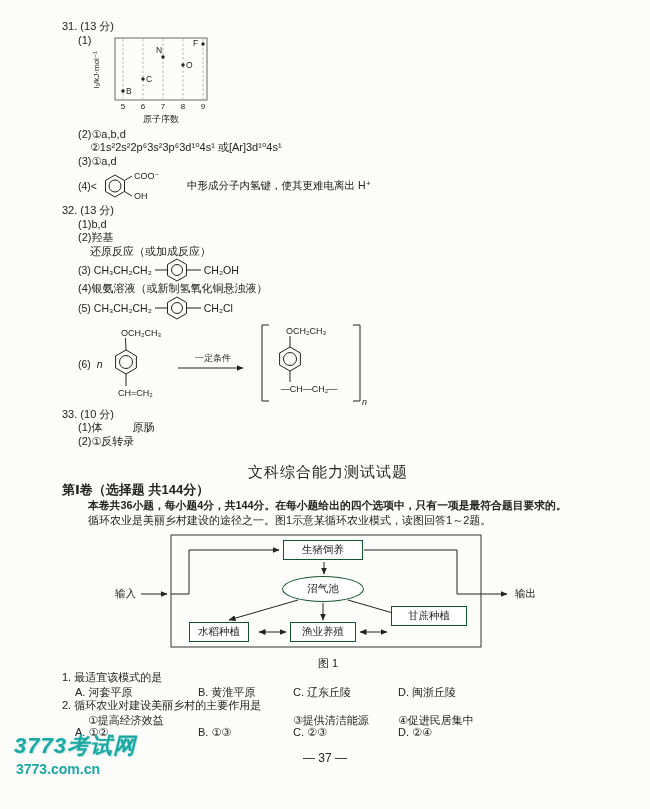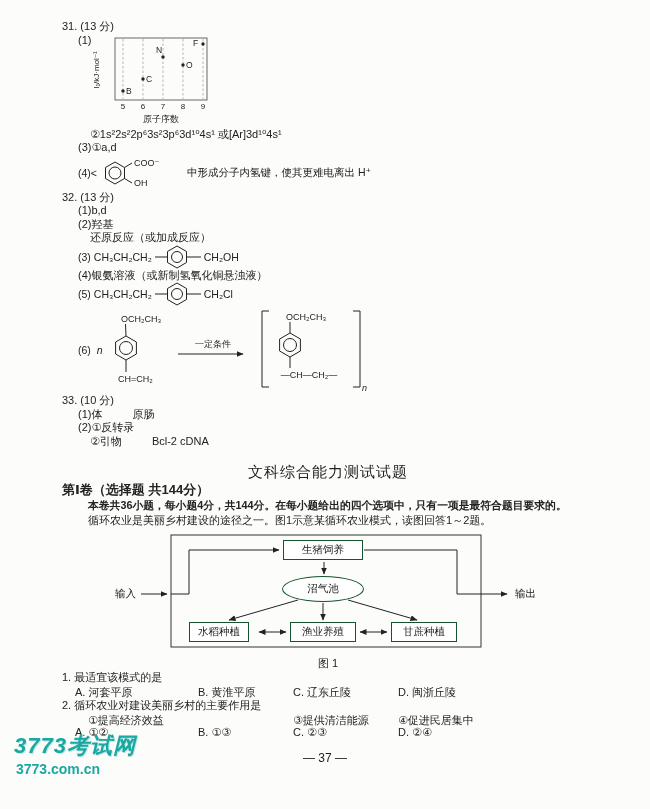--- a/index.html
+++ b/index.html
@@ -73,20 +73,21 @@
           <text x="32" y="75">5</text>
           <text x="52" y="75">6</text>
           <text x="72" y="75">7</text>
           <text x="92" y="75">8</text>
           <text x="112" y="75">9</text>
         </g>
         <text x="70" y="88" text-anchor="middle" font-size="9">原子序数</text>
       </svg>
     </div>
 
+    <div class="line ind1">(2)①a,b,d</div>
     <div class="line ind2">②1s²2s²2p⁶3s²3p⁶3d¹⁰4s¹ 或[Ar]3d¹⁰4s¹</div>
     <div class="line ind1">(3)①a,d</div>
 
     <div class="chemrow ind1" style="height:36px;">
       <span>(4)&lt;</span>
       <svg width="84" height="40" viewBox="0 0 84 40">
         <polygon points="15,9 24.5,14.5 24.5,25.5 15,31 5.5,25.5 5.5,14.5" fill="none" stroke="#222"></polygon>
         <circle cx="15" cy="20" r="6" fill="none" stroke="#222"></circle>
         <line x1="24.5" y1="14.5" x2="32" y2="10" stroke="#222"></line>
         <text x="34" y="13" font-size="9">COO⁻</text>
@@ -158,23 +159,20 @@
         <line x1="33" y1="50" x2="33" y2="61" stroke="#222"></line>
         <text x="52" y="71" text-anchor="middle" font-size="9">—CH—CH₂—</text>
       </svg>
     </div>
 
     <div class="line">33. (10 分)</div>
     <div class="line ind1">
       <span>(1)体</span><span class="gap30">原肠</span>
     </div>
     <div class="line ind1">(2)①反转录</div>
-    <div class="line ind2">
-      <span>②引物</span><span class="gap30">Bcl-2 cDNA</span>
-    </div>
   </div>
 
   <div class="exam">
 
     <div class="title">文科综合能力测试试题</div>
     <div class="section">第Ⅰ卷（选择题 共144分）</div>
     <div class="instr">本卷共36小题，每小题4分，共144分。在每小题给出的四个选项中，只有一项是最符合题目要求的。</div>
     <div class="intro">循环农业是美丽乡村建设的途径之一。图1示意某循环农业模式，读图回答1～2题。</div>
 
     <div class="figure">
@@ -194,21 +192,21 @@
           <line x1="210" y1="71" x2="210" y2="88" marker-end="url(#ahA)"></line>
           <line x1="235" y1="68" x2="304" y2="88" marker-end="url(#ahA)"></line>
           <line x1="146" y1="100" x2="173" y2="100" marker-start="url(#ahA)" marker-end="url(#ahA)"></line>
           <line x1="247" y1="100" x2="274" y2="100" marker-start="url(#ahA)" marker-end="url(#ahA)"></line>
         </g>
       </svg>
       <div class="fnode" style="left:170px;top:8px;width:80px;height:20px;">生猪饲养</div>
       <div class="fnode ell" style="left:169px;top:44px;width:82px;height:26px;">沼气池</div>
       <div class="fnode" style="left:76px;top:90px;width:60px;height:20px;">水稻种植</div>
       <div class="fnode" style="left:177px;top:90px;width:66px;height:20px;">渔业养殖</div>
-      <div class="fnode" style="left:278px;top:90px;width:66px;height:20px;">甘蔗种植</div>
+      <div class="fnode" style="left:278px;top:74px;width:76px;height:20px;">甘蔗种植</div>
       <div class="flabel" style="left:2px;top:55px;">输入</div>
       <div class="flabel" style="left:402px;top:55px;">输出</div>
     </div>
     <div class="figcap">图 1</div>
 
     <div class="line qstem">1. 最适宜该模式的是</div>
     <div class="optrow">
       <span style="left:13px;">A. 河套平原</span>
       <span style="left:136px;">B. 黄淮平原</span>
       <span style="left:231px;">C. 辽东丘陵</span>

